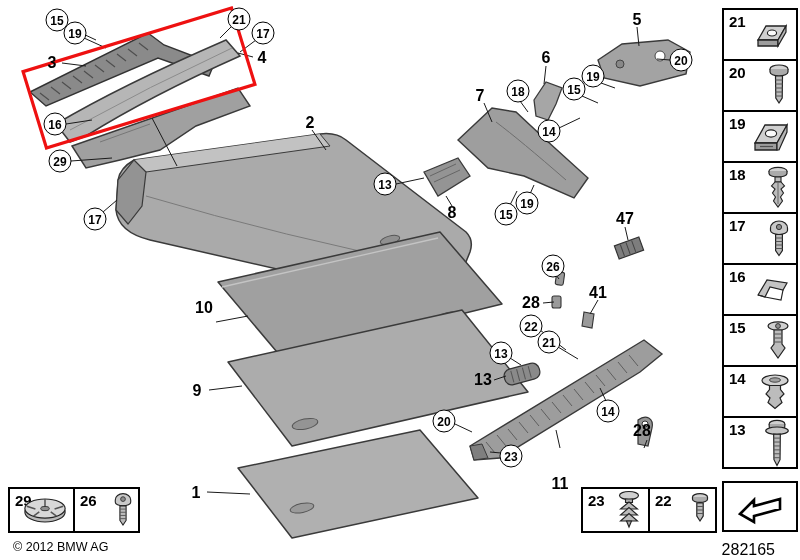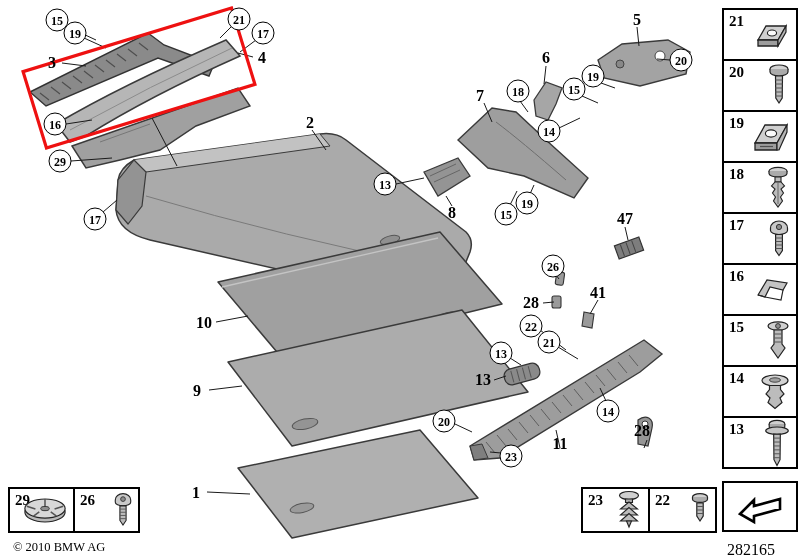--- a/index.html
+++ b/index.html
@@ -1,19 +1,19 @@
 <!DOCTYPE html>
 <html><head>
 <meta charset="utf-8">
 <style>
   * { margin:0; padding:0; box-sizing:border-box; }
   html,body { background:#ffffff; }
   .page {
     position:relative; width:800px; height:560px; background:#fff;
-    font-family:Liberation Serif, serif; overflow:hidden; color:#000;
+    font-family:Liberation Sans, sans-serif; overflow:hidden; color:#000;
   }
   .diagram-svg { position:absolute; left:0; top:0; }
   .annotations { position:absolute; left:0; top:0; width:720px; height:560px; }
   .callout {
     position:absolute; transform:translate(-50%,-50%);
     width:23px; height:23px; border:1.6px solid #000; border-radius:50%;
     background:#fff; display:flex; align-items:center; justify-content:center;
     font-size:12px; font-weight:bold; line-height:1; cursor:pointer;
   }
   .part-label {
@@ -169,32 +169,32 @@
       <div class="callout" style="left: 553px; top: 266px;">26</div>
       <div class="callout" style="left: 531px; top: 326px;">22</div>
       <div class="callout" style="left: 549px; top: 342px;">21</div>
       <div class="callout" style="left: 501px; top: 353px;">13</div>
       <div class="callout" style="left: 444px; top: 421px;">20</div>
       <div class="callout" style="left: 511px; top: 456px;">23</div>
       <div class="callout" style="left: 608px; top: 411px;">14</div>
       <div class="part-label" style="left: 52px; top: 63px;">3</div>
       <div class="part-label" style="left: 262px; top: 58px;">4</div>
       <div class="part-label" style="left: 310px; top: 123px;">2</div>
-      <div class="part-label" style="left: 204px; top: 323px;">10</div>
+      <div class="part-label" style="left: 204px; top: 308px;">10</div>
       <div class="part-label" style="left: 197px; top: 391px;">9</div>
       <div class="part-label" style="left: 196px; top: 493px;">1</div>
       <div class="part-label" style="left: 452px; top: 213px;">8</div>
       <div class="part-label" style="left: 480px; top: 96px;">7</div>
       <div class="part-label" style="left: 546px; top: 58px;">6</div>
       <div class="part-label" style="left: 637px; top: 20px;">5</div>
       <div class="part-label" style="left: 625px; top: 219px;">47</div>
       <div class="part-label" style="left: 531px; top: 303px;">28</div>
       <div class="part-label" style="left: 598px; top: 293px;">41</div>
       <div class="part-label" style="left: 483px; top: 380px;">13</div>
-      <div class="part-label" style="left: 560px; top: 444px;">11</div>
+      <div class="part-label" style="left: 560px; top: 484px;">11</div>
       <div class="part-label" style="left: 642px; top: 431px;">28</div>
     </div>
 
   <aside class="legend-col">
 
     <div class="lbox">
       <span class="num">21</span>
       <span class="ic">
         <svg width="36" height="30" viewBox="0 0 36 30">
           <path d="M4 20 L12 6 L32 6 L24 20 Z" fill="#cfcfcf" stroke="#222" stroke-width="1.3"></path>
@@ -354,15 +354,15 @@
       </span>
     </div>
   </div>
 
   <div class="arrow-box">
     <svg width="46" height="36" viewBox="0 0 46 36">
       <path d="M3 25 L17 11 L17 17 L43 10 L43 20 L17 27 L17 33 Z" fill="#ffffff" stroke="#000" stroke-width="2.6" stroke-linejoin="miter"></path>
     </svg>
   </div>
 
-  <div class="copyright">© 2010 BMW AG</div>
+  <div class="copyright">© 2012 BMW AG</div>
   <div class="docnum">282165</div>
 </div>
 
 </body></html>

